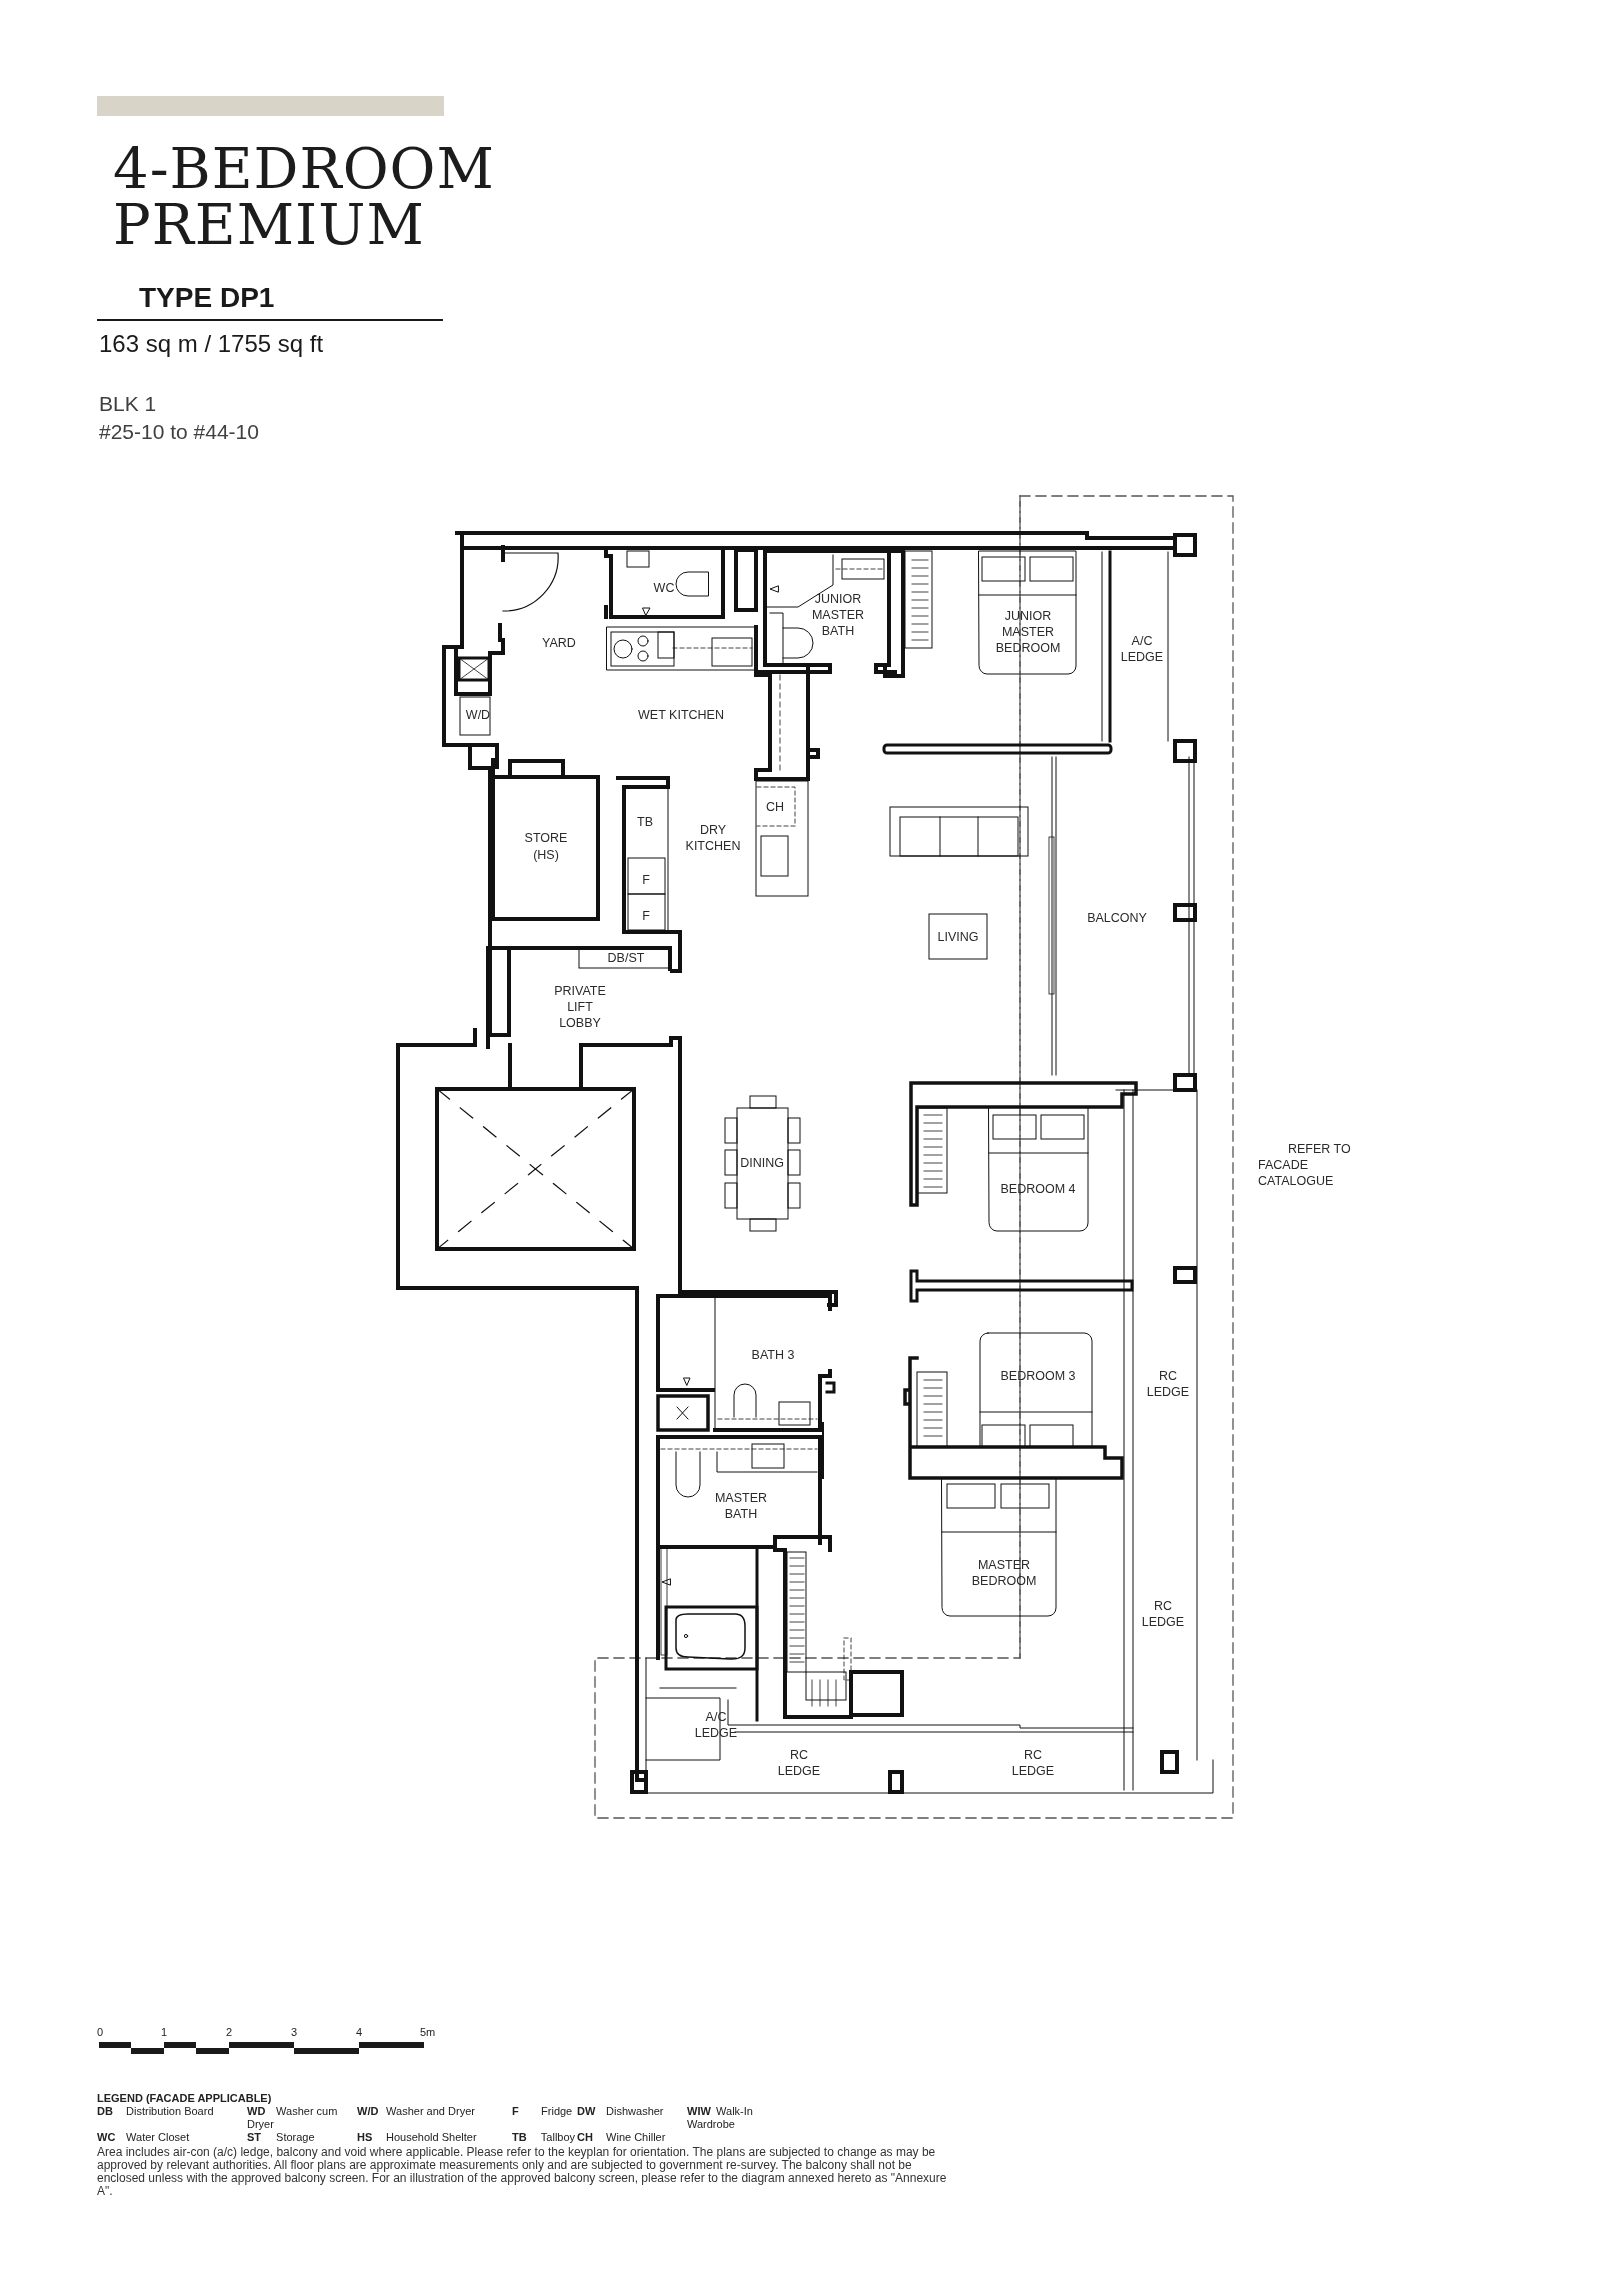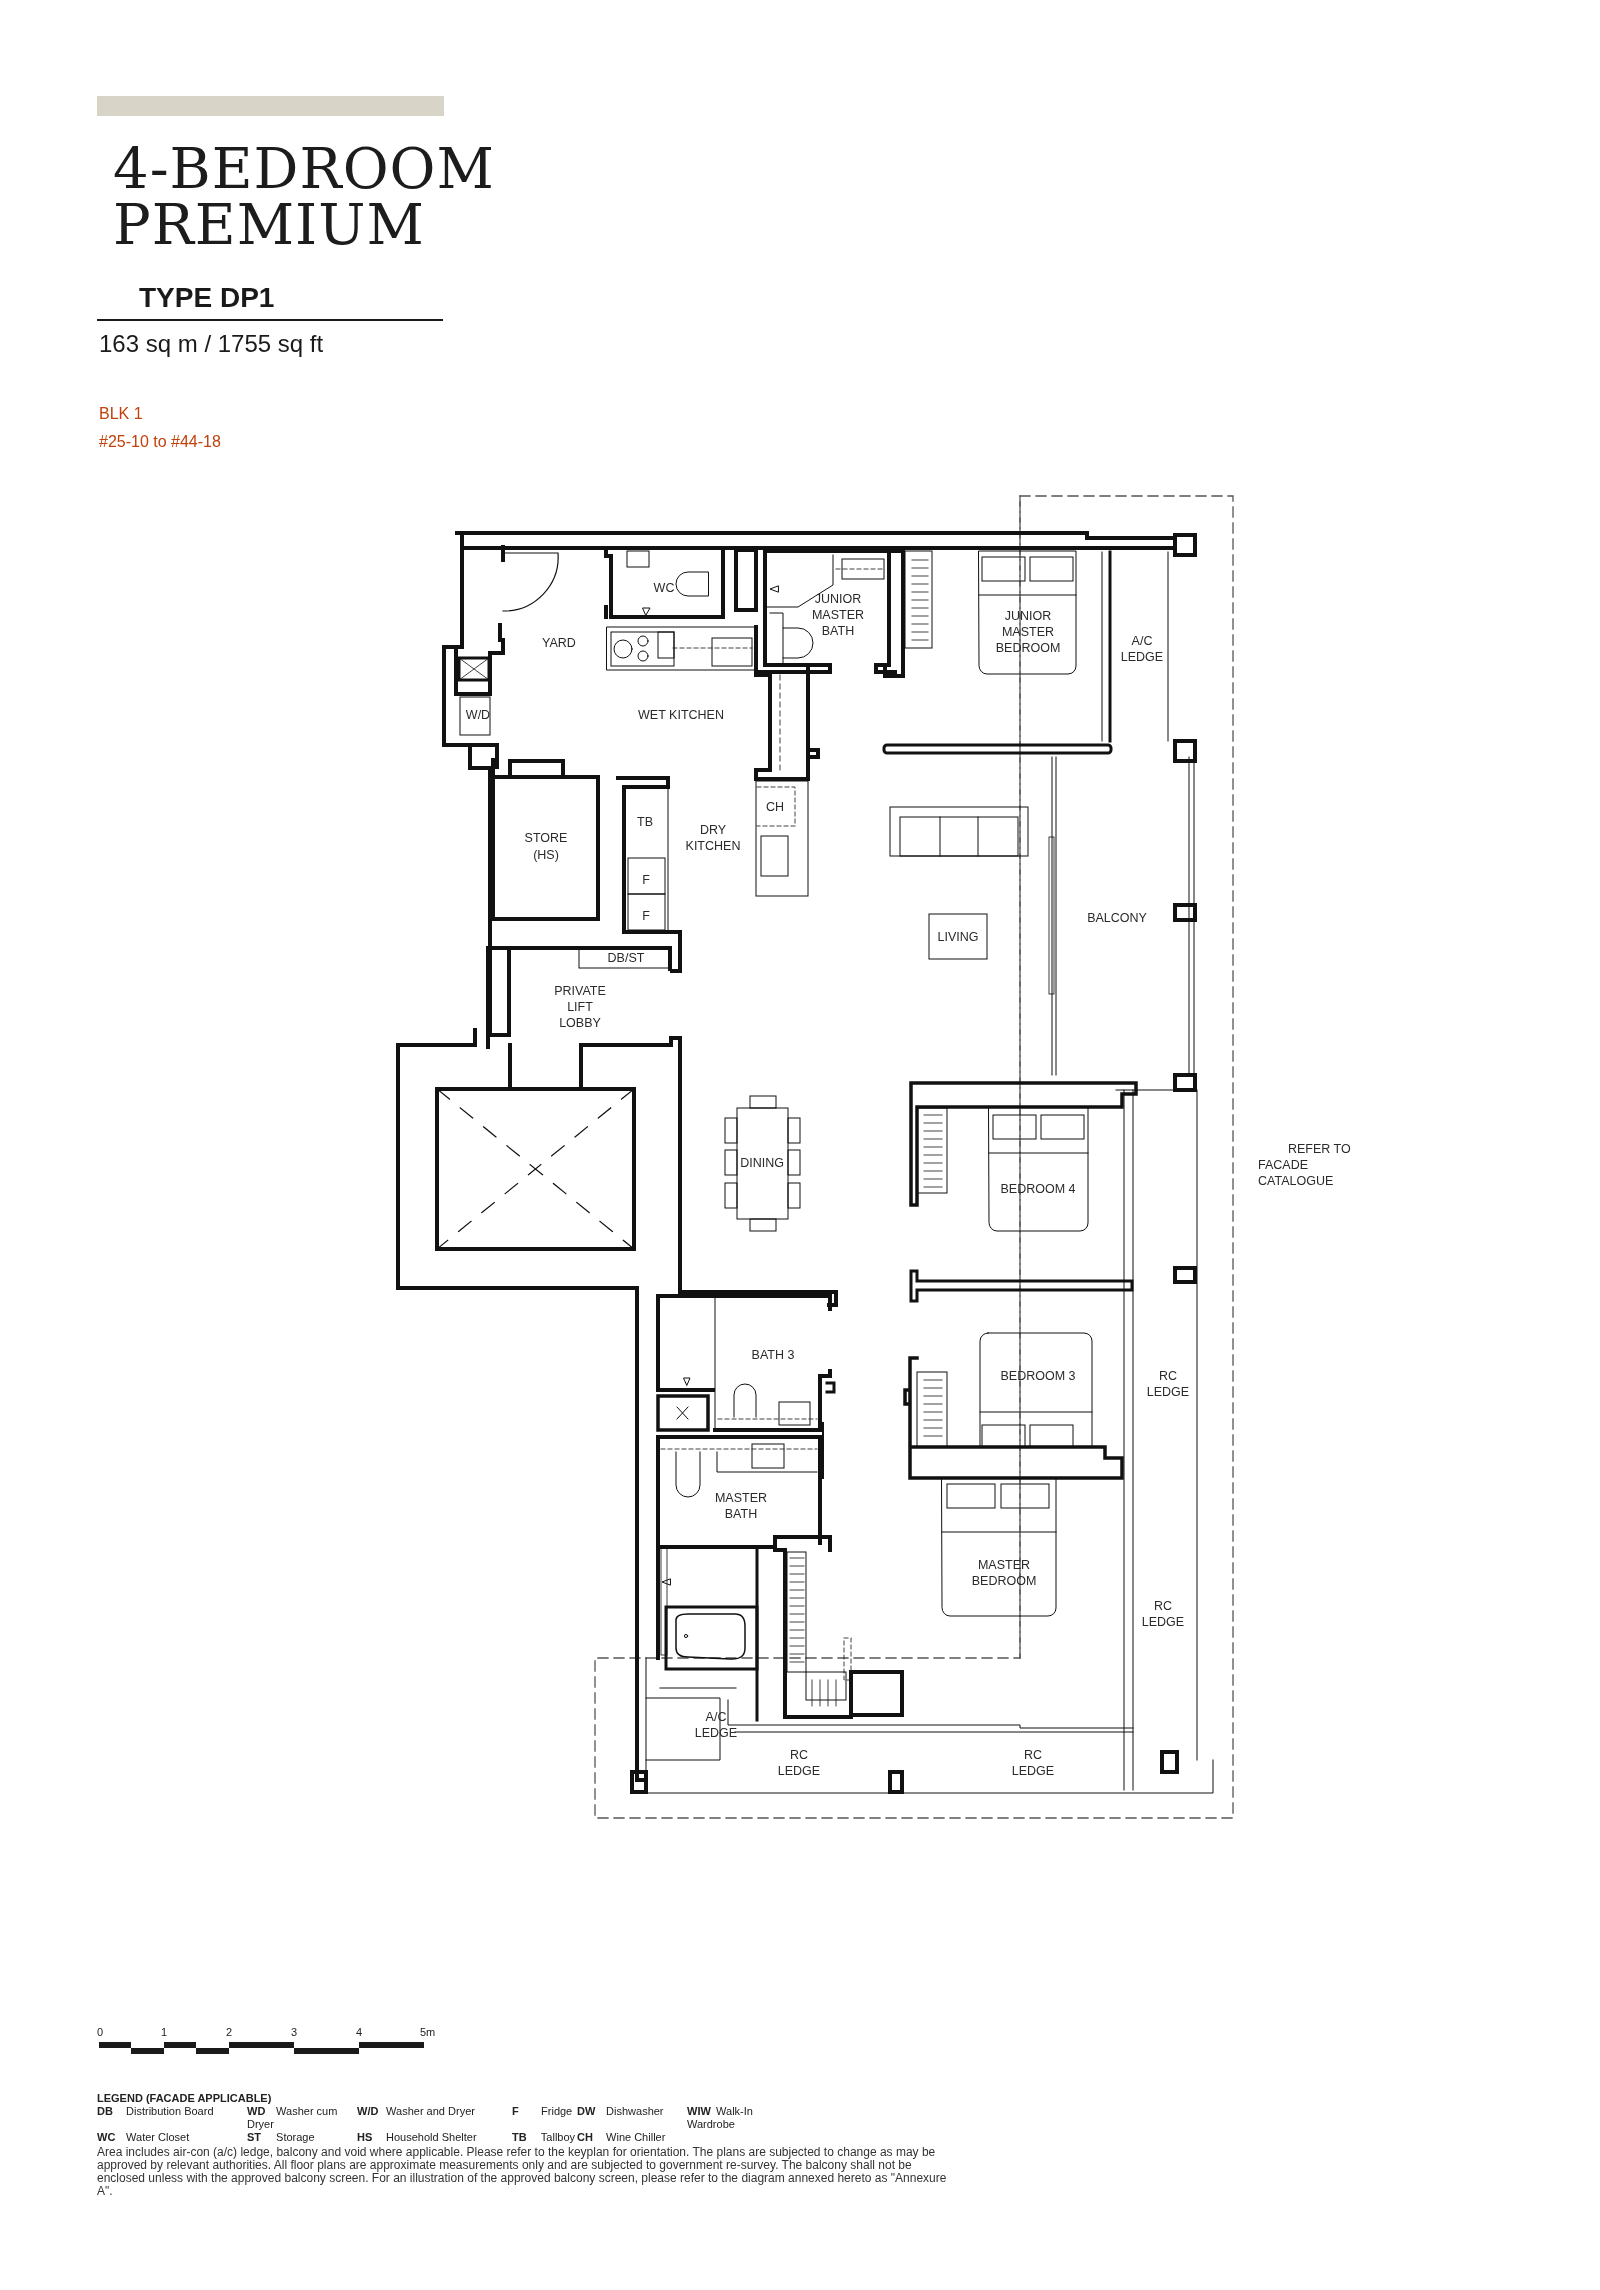--- a/index.html
+++ b/index.html
@@ -2,21 +2,21 @@
 <html><head>
 <meta charset="utf-8">
 <style>
   html, body { margin: 0; padding: 0; background: #ffffff; }
   body { width: 1600px; height: 2290px; position: relative; overflow: hidden; font-family: "Liberation Sans", sans-serif; color: #1a1a1a; }
   .accent-bar { position: absolute; left: 97px; top: 96px; width: 347px; height: 20px; background: #d8d4c7; }
   .title { position: absolute; left: 97px; top: 125px; font-family: "DejaVu Serif", serif; font-weight: normal; font-size: 56px; line-height: 56px; letter-spacing: 1px; color: #1c1c1c; margin: 16px; }
   .type-label { position: absolute; left: 99px; top: 282px; font-weight: bold; font-size: 28px; color: #1a1a1a; margin-left: 40px; }
   .type-rule { position: absolute; left: 97px; top: 319px; width: 346px; height: 2px; background: #1a1a1a; }
   .area-label { position: absolute; left: 99px; top: 330px; font-weight: normal; font-size: 24px; color: #1a1a1a; }
-  .blk { position: absolute; left: 99px; top: 400px; font-size: 16px; line-height: 28px; color: #c2410c; }
+  .blk { position: absolute; left: 99px; top: 390px; font-size: 21px; line-height: 28px; color: #404040; }
   .plan { position: absolute; left: 0; top: 0; }
   .plan text { font-family: "Liberation Sans", sans-serif; font-size: 12.5px; fill: #2a2a2a; text-anchor: middle; }
   .scale { position: absolute; left: 97px; top: 2026px; width: 340px; height: 40px; }
   .scale .tick { position: absolute; top: 0; font-size: 11px; color: #222; }
   .legend { position: absolute; left: 97px; top: 2092px; font-size: 11px; line-height: 13px; color: #222; }
   .legend .hd { font-weight: bold; }
   .legend .grid { display: grid; grid-template-columns: 150px 110px 155px 65px 110px 100px; }
   .legend .cell b { display: inline-block; min-width: 26px; }
   .note { position: absolute; left: 97px; top: 2146px; width: 850px; font-size: 12px; line-height: 13px; color: #333; }
 </style>
@@ -26,21 +26,21 @@
 <div class="accent-bar"></div>
 <h1 class="title">
   <div>4-BEDROOM</div>
   <div>PREMIUM</div>
 </h1>
 <div class="type-label">TYPE DP1</div>
 <div class="type-rule"></div>
 <div class="area-label">163 sq m / 1755 sq ft</div>
 <div class="blk">
   <div>BLK 1</div>
-  <div>#25-10 to #44-18</div>
+  <div>#25-10 to #44-10</div>
 </div>
 
 <svg class="plan" width="1600" height="2000" viewBox="0 0 1600 2000">
   <g fill="none" stroke="#111" stroke-linecap="square">
 
     <g stroke="#555" stroke-width="1.3" stroke-dasharray="10,6">
       <path d="M1020 496 L1233 496 L1233 1818 L595 1818 L595 1658 L1020 1658 Z"></path>
       <line x1="1020" y1="496" x2="1020" y2="1658"></line>
     </g>
 

